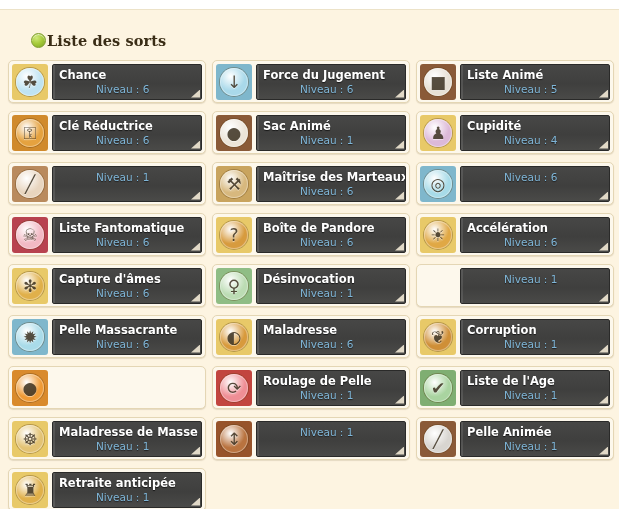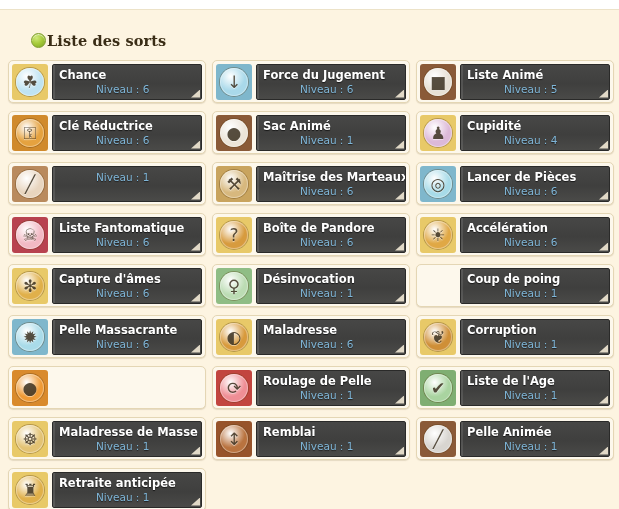--- a/index.html
+++ b/index.html
@@ -273,21 +273,20 @@
             <div class="spell-name">Maîtrise des Marteaux</div>
             <div class="spell-level">Niveau : 6</div>
           </div>
         </div>
         <div class="card">
           <div class="icon" style="background: linear-gradient(rgb(127, 183, 204) 0%, rgb(127, 183, 204) 100%);">
             <div class="disc" style="background: radial-gradient(circle at 38% 30%, rgb(255, 255, 255) 0%, rgb(167, 219, 232) 55%, rgb(167, 219, 232) 100%); box-shadow: rgba(255, 255, 255, 0.35) 0px 0px 0px 1px inset, rgba(90, 60, 20, 0.35) 0px 0px 0px 1px;"></div>
             <div class="glyph">◎</div>
           </div>
           <div class="body">
-            <div class="spell-name">Lancer de Pièces</div>
             <div class="spell-level">Niveau : 6</div>
           </div>
         </div>
         <div class="card">
           <div class="icon" style="background: linear-gradient(rgb(184, 66, 79) 0%, rgb(184, 66, 79) 100%);">
             <div class="disc" style="background: radial-gradient(circle at 38% 30%, rgb(255, 255, 255) 0%, rgb(242, 185, 196) 55%, rgb(242, 185, 196) 100%); box-shadow: rgba(255, 255, 255, 0.35) 0px 0px 0px 1px inset, rgba(90, 60, 20, 0.35) 0px 0px 0px 1px;"></div>
             <div class="glyph">☠</div>
           </div>
           <div class="body">
             <div class="spell-name">Liste Fantomatique</div>
@@ -330,21 +329,20 @@
             <div class="glyph">♀</div>
           </div>
           <div class="body">
             <div class="spell-name">Désinvocation</div>
             <div class="spell-level">Niveau : 1</div>
           </div>
         </div>
         <div class="card">
           <div class="icon empty"></div>
           <div class="body">
-            <div class="spell-name">Coup de poing</div>
             <div class="spell-level">Niveau : 1</div>
           </div>
         </div>
         <div class="card">
           <div class="icon" style="background: linear-gradient(rgb(127, 183, 204) 0%, rgb(127, 183, 204) 100%);">
             <div class="disc" style="background: radial-gradient(circle at 38% 30%, rgb(255, 255, 255) 0%, rgb(169, 219, 233) 55%, rgb(169, 219, 233) 100%); box-shadow: rgba(255, 255, 255, 0.35) 0px 0px 0px 1px inset, rgba(90, 60, 20, 0.35) 0px 0px 0px 1px;"></div>
             <div class="glyph">✹</div>
           </div>
           <div class="body">
             <div class="spell-name">Pelle Massacrante</div>
@@ -406,21 +404,20 @@
             <div class="spell-name">Maladresse de Masse</div>
             <div class="spell-level">Niveau : 1</div>
           </div>
         </div>
         <div class="card">
           <div class="icon" style="background: linear-gradient(rgb(151, 84, 43) 0%, rgb(151, 84, 43) 100%);">
             <div class="disc" style="background: radial-gradient(circle at 38% 30%, rgb(255, 255, 255) 0%, rgb(185, 115, 63) 55%, rgb(185, 115, 63) 100%); box-shadow: rgba(255, 255, 255, 0.35) 0px 0px 0px 1px inset, rgba(90, 60, 20, 0.35) 0px 0px 0px 1px;"></div>
             <div class="glyph">↕</div>
           </div>
           <div class="body">
-            <div class="spell-name">Remblai</div>
             <div class="spell-level">Niveau : 1</div>
           </div>
         </div>
         <div class="card">
           <div class="icon" style="background: linear-gradient(rgb(138, 90, 56) 0%, rgb(138, 90, 56) 100%);">
             <div class="disc" style="background: radial-gradient(circle at 38% 30%, rgb(255, 255, 255) 0%, rgb(216, 213, 208) 55%, rgb(216, 213, 208) 100%); box-shadow: rgba(255, 255, 255, 0.35) 0px 0px 0px 1px inset, rgba(90, 60, 20, 0.35) 0px 0px 0px 1px;"></div>
             <div class="glyph">╱</div>
           </div>
           <div class="body">
             <div class="spell-name">Pelle Animée</div>

